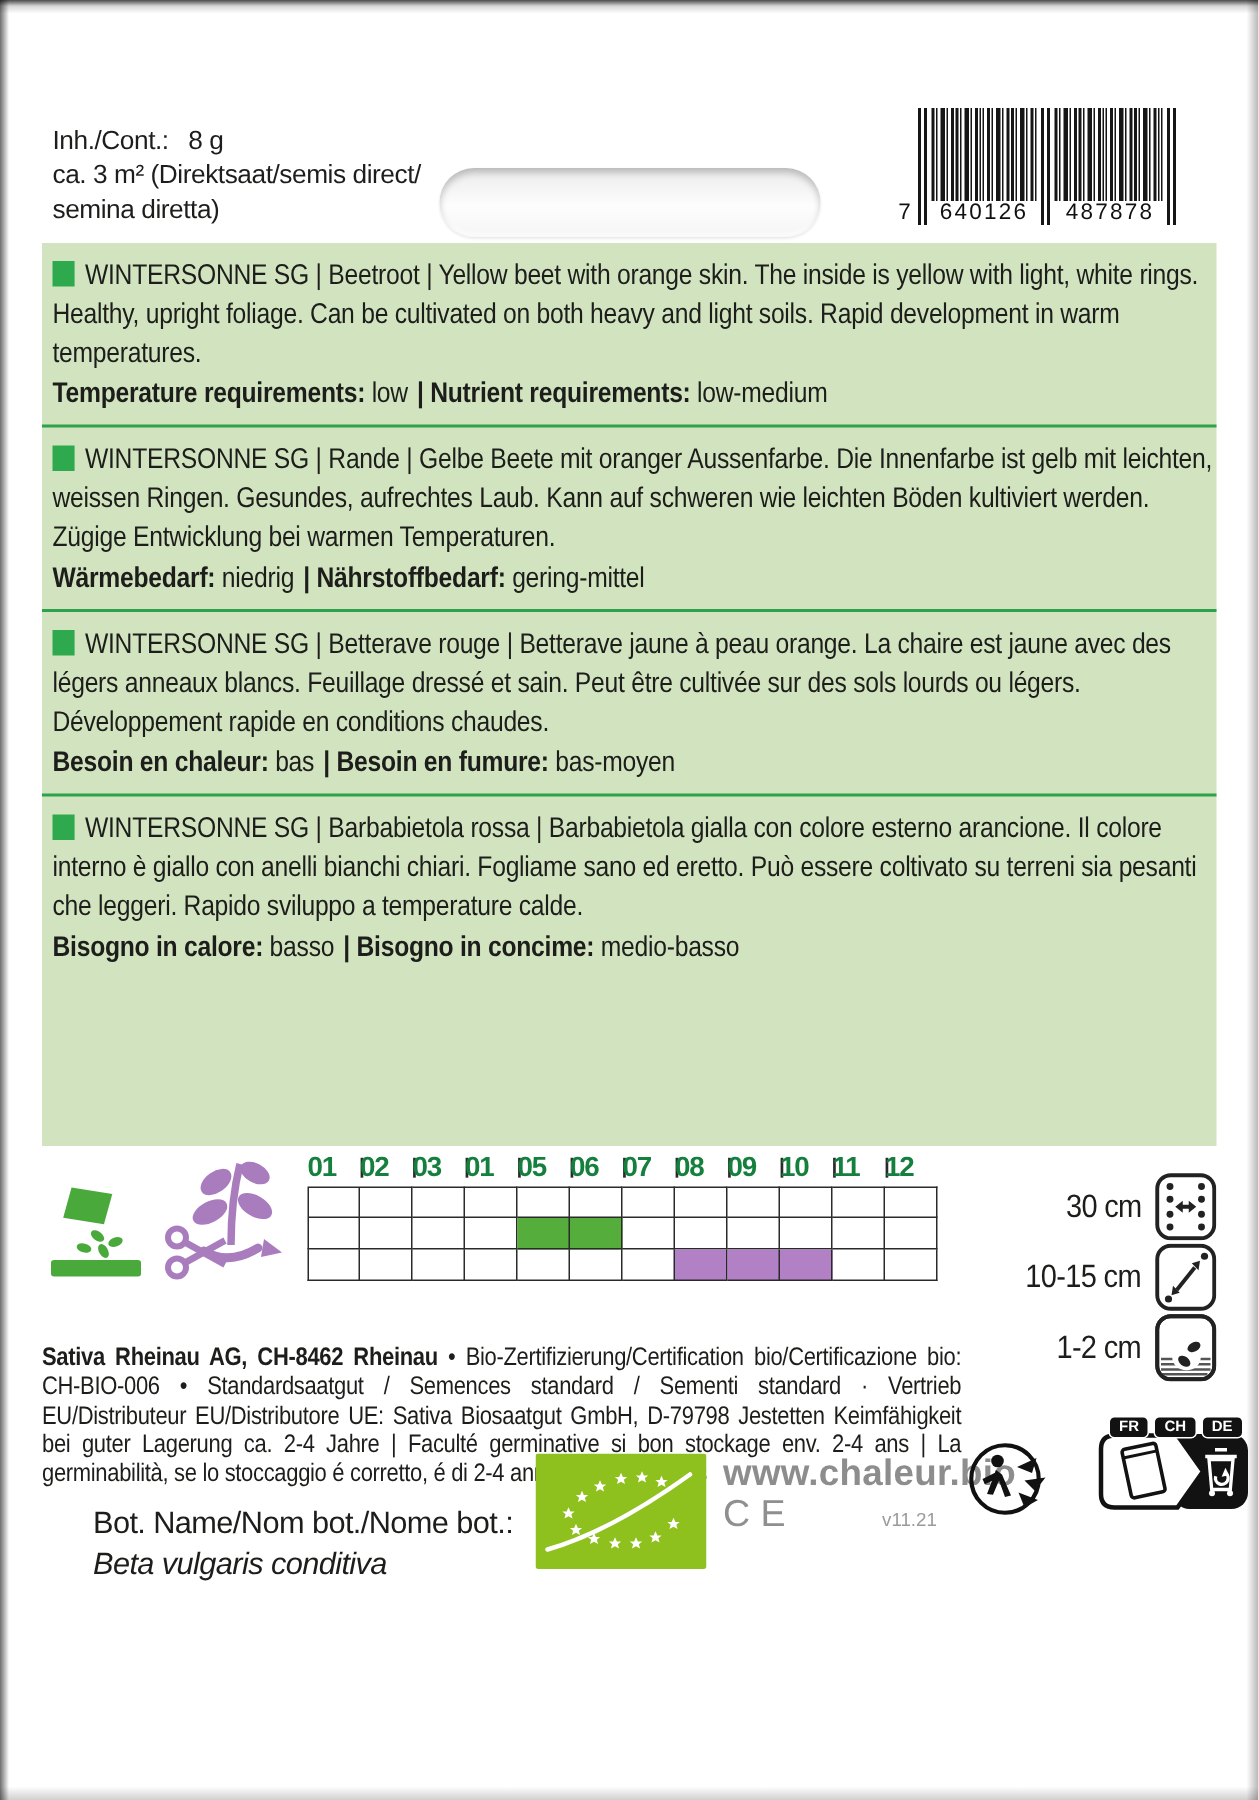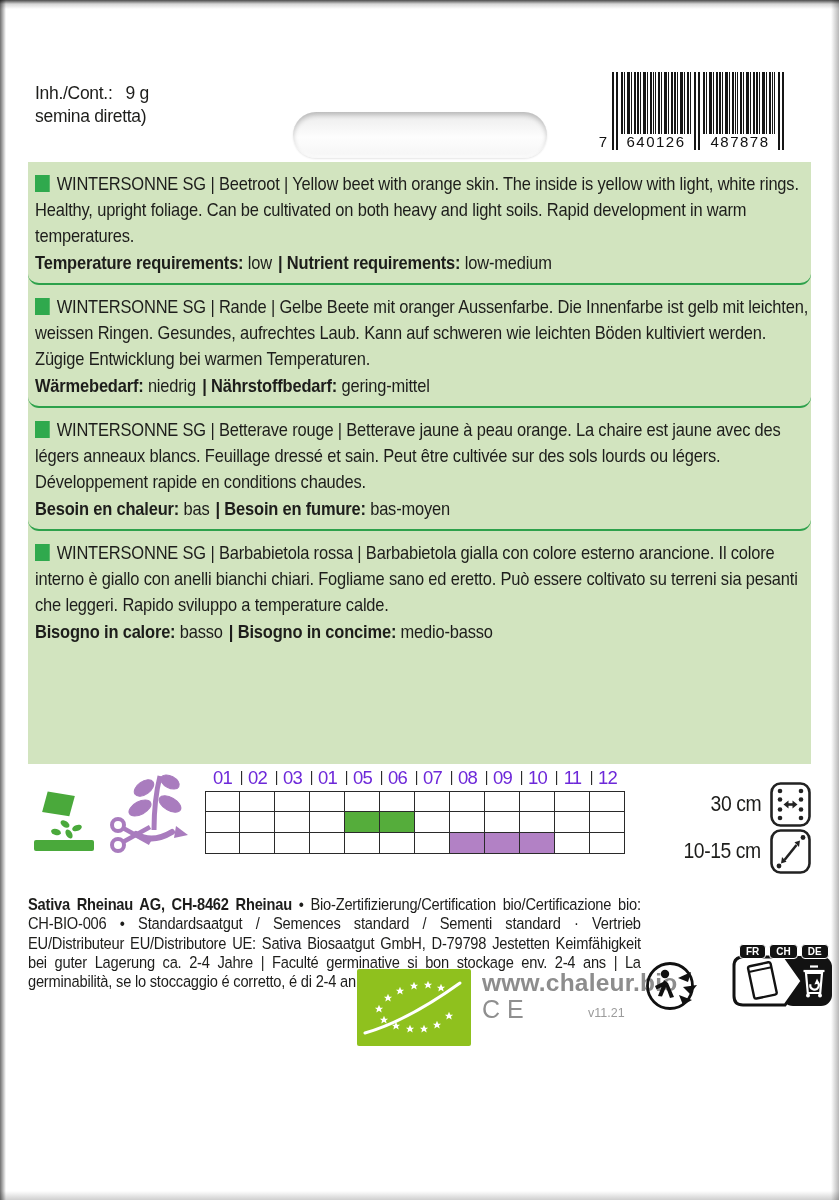--- a/index.html
+++ b/index.html
@@ -32,32 +32,32 @@
   .bc-g1   { left:8px;  width:72px; }
   .bc-g2   { left:90px; width:76px; }
 
   
   .hang-hole { position:absolute; left:293px; top:112px; width:254px; height:46px; border-radius:23px;
     background:linear-gradient(180deg,#ebebeb,#fdfdfd 55%,#f5f5f5);
     box-shadow: inset 0 3px 5px rgba(0,0,0,.22), inset 0 -2px 3px rgba(255,255,255,.9), 0 1px 2px rgba(0,0,0,.10); }
 
   
   .green-block { position:absolute; left:28px; top:162px; width:783px; height:602px; background:#d2e4bf; }
-  .green-block section { padding:9px 0 7px 7px; border-bottom:2px solid #2da14b;border-radius:11px; }
+  .green-block section { padding:9px 0 7px 7px; border-bottom:2px solid #2da14b; }
   .green-block section:last-child { border-bottom:none; }
   .condense { width:903px; transform:scaleX(0.866); transform-origin:0 0;
               font-size:19px; line-height:26px; letter-spacing:-0.2px; }
   .bullet { display:inline-block; width:17px; height:17px; background:#2fa94d; margin-right:8px; vertical-align:-2px; }
   .req { margin-top:1px; }
   .req .lab { font-weight:bold; margin-right:5px; }
   .req .val { margin-right:7px; }
 
   
   #calendar-grid { position:absolute; left:205px; top:767px; display:grid; grid-template-columns:repeat(12,35px); }
-  .cal-h { height:24px; font-size:18.5px; letter-spacing:-0.8px; text-align:center; position:relative; color:#6d28d9; }
+  .cal-h { height:24px; font-size:18.5px; letter-spacing:-0.8px; text-align:left; position:relative; color:#15803d;font-weight:bold; }
   .cal-h::after { content:"|"; position:absolute; right:-2.5px; top:2px; font-size:14px; color:#2a2a2a; }
   .cal-h.last::after { content:""; }
   .cal-c { height:21px; border-right:1.4px solid #2a2a2a; border-bottom:1.4px solid #2a2a2a; }
   .cal-c.rt { border-top:1.6px solid #2a2a2a; }
   .cal-c.cl { border-left:1.4px solid #2a2a2a; }
 
   .sow-icon { position:absolute; left:34px; top:788px; }
   .harvest-icon { position:absolute; left:108px; top:768px; }
 
   
@@ -85,21 +85,22 @@
       padding:1px 6px 1px 6px; border-radius:4px; border:1.5px solid #fff; line-height:11px; }
   .bot { position:absolute; left:62px; top:1002px; font-size:20.5px; line-height:27px; letter-spacing:-0.4px; }
   .bot .sci { font-style:italic; }
 </style>
 </head>
 <body>
 
 <div class="page">
 
   <div class="info-top">
-    <div><span>Inh./Cont.:</span><span class="val">9 g</span></div>
+    <div><span>Inh./Cont.:</span><span class="val">8 g</span></div>
+    <div>ca. 3 m² (Direktsaat/semis direct/</div>
     <div>semina diretta)</div>
   </div>
 
   <div class="barcode" id="barcode">
     <span class="bc-num bc-lead">7</span>
     <span class="bc-num bc-g1">640126</span>
     <span class="bc-num bc-g2">487878</span>
   <div class="bc-bar" style="left: 0px; width: 2px; height: 78px;"></div>
       <div class="bc-bar" style="left: 4px; width: 2px; height: 78px;"></div>
       <div class="bc-bar" style="left: 82px; width: 2px; height: 78px;"></div>
@@ -298,20 +299,40 @@
           <g fill="#222">
             <circle cx="9" cy="37" r="2.4"></circle>
               <circle cx="33" cy="8.5" r="2.4"></circle>
             <path d="M11 34.5 l1 -6.4 4.5 4.7 z"></path>
               <path d="M30 11.5 l-1 6.4 -4.5 -4.7 z"></path>
           </g>
           <path d="M14.5 31 L26.5 16" stroke="#222" stroke-width="2.6"></path>
         </svg>
       </span>
     </div>
+    <div class="spacing-row">
+      <span class="spacing-label">1-2 cm</span>
+      <span class="spacing-icon">
+        <svg width="41" height="45" viewBox="0 0 41 45">
+          <rect x="1.5" y="1.5" width="38" height="42" rx="9" fill="#fff" stroke="#222" stroke-width="2.6"></rect>
+          <g stroke="#555" stroke-width="1.7">
+            <path d="M4 30 H37"></path>
+              <path d="M4 33.5 H37"></path>
+              <path d="M4 37 H37"></path>
+              <path d="M4 40.2 H35"></path>
+          </g>
+          <ellipse cx="21" cy="29" rx="9.5" ry="8.5" fill="#fff"></ellipse>
+          <g fill="#222">
+            <ellipse cx="26" cy="22" rx="4.6" ry="3.1" transform="rotate(-28 26 22)"></ellipse>
+            <ellipse cx="19.5" cy="31.5" rx="4.6" ry="3.1" transform="rotate(38 19.5 31.5)"></ellipse>
+          </g>
+          <rect x="1.5" y="1.5" width="38" height="42" rx="9" fill="none" stroke="#222" stroke-width="2.6"></rect>
+        </svg>
+      </span>
+    </div>
   </div>
 
   <div class="company">
     <p class="condense2"><b>Sativa Rheinau AG, CH-8462 Rheinau</b><span> • Bio-Zertifizierung/Certification bio/Certificazione bio: CH-BIO-006 • Standardsaatgut / Semences standard / Sementi standard · Vertrieb EU/Distributeur EU/Distributore UE: Sativa Biosaatgut GmbH, D-79798 Jestetten Keimfähigkeit bei guter Lagerung ca. 2-4 Jahre | Faculté germinative si bon stockage env. 2-4 ans | La germinabilità, se lo stoccaggio é corretto, é di 2-4 anni • Organic seeds</span></p>
   </div>
 
   <div class="eu-logo">
     <svg width="114" height="77" viewBox="0 0 114 77">
       <rect x="0" y="0" width="114" height="77" rx="2" fill="#8fc11e"></rect>
       <defs>
@@ -369,18 +390,22 @@
         <path d="M71.5 16 h21"></path>
         <path d="M78 11.5 h8"></path>
         <path d="M85 27 a4.2 4.2 0 1 1 -6.5 2.2"></path>
       </g>
       <path d="M85 23.5 l2.4 5 -5 1 z" fill="#fff"></path>
       <circle cx="76" cy="40.5" r="2" fill="#fff"></circle>
         <circle cx="88" cy="40.5" r="2" fill="#fff"></circle>
     </svg>
   </div>
 
+  <div class="bot">
+    <div>Bot. Name/Nom bot./Nome bot.:</div>
+    <div class="sci">Beta vulgaris conditiva</div>
+  </div>
 
   <div class="edge-top"></div>
   <div class="edge-left"></div>
   <div class="edge-right"></div>
   <div class="edge-bottom"></div>
 </div>
 
 </body></html>

